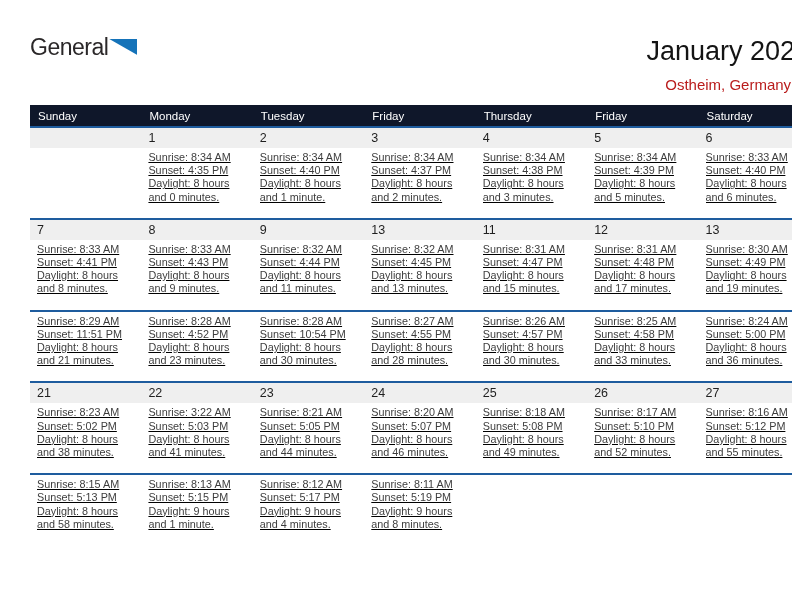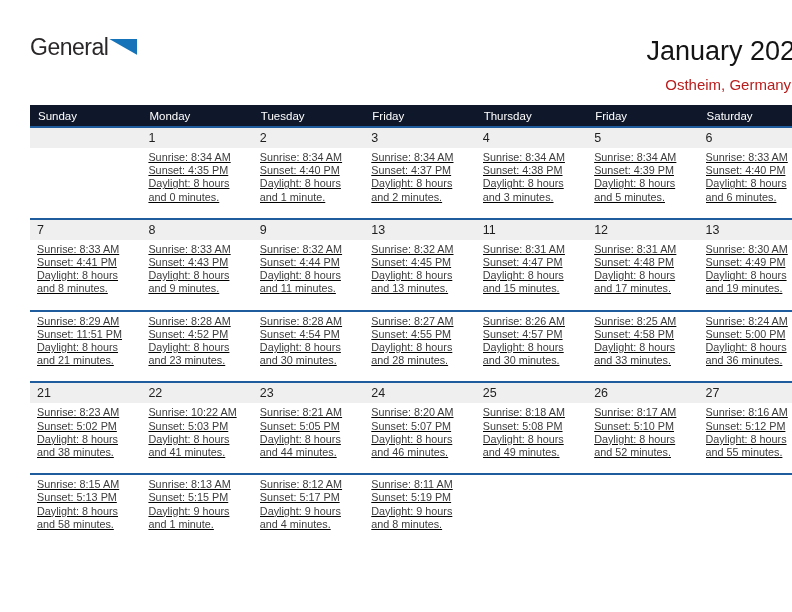--- a/index.html
+++ b/index.html
@@ -175,21 +175,21 @@
               <div class="line">and 21 minutes.</div>
             </div>
             <div class="cell detail">
               <div class="line">Sunrise: 8:28 AM</div>
               <div class="line">Sunset: 4:52 PM</div>
               <div class="line">Daylight: 8 hours</div>
               <div class="line">and 23 minutes.</div>
             </div>
             <div class="cell detail">
               <div class="line">Sunrise: 8:28 AM</div>
-              <div class="line">Sunset: 4:54 PM</div>
+              <div class="line">Sunset: 10:54 PM</div>
               <div class="line">Daylight: 8 hours</div>
               <div class="line">and 30 minutes.</div>
             </div>
             <div class="cell detail">
               <div class="line">Sunrise: 8:27 AM</div>
               <div class="line">Sunset: 4:55 PM</div>
               <div class="line">Daylight: 8 hours</div>
               <div class="line">and 28 minutes.</div>
             </div>
             <div class="cell detail">
@@ -223,21 +223,21 @@
             <div class="cell date">27</div>
           </div>
           <div class="row details">
             <div class="cell detail">
               <div class="line">Sunrise: 8:23 AM</div>
               <div class="line">Sunset: 5:02 PM</div>
               <div class="line">Daylight: 8 hours</div>
               <div class="line">and 38 minutes.</div>
             </div>
             <div class="cell detail">
-              <div class="line">Sunrise: 10:22 AM</div>
+              <div class="line">Sunrise: 3:22 AM</div>
               <div class="line">Sunset: 5:03 PM</div>
               <div class="line">Daylight: 8 hours</div>
               <div class="line">and 41 minutes.</div>
             </div>
             <div class="cell detail">
               <div class="line">Sunrise: 8:21 AM</div>
               <div class="line">Sunset: 5:05 PM</div>
               <div class="line">Daylight: 8 hours</div>
               <div class="line">and 44 minutes.</div>
             </div>

